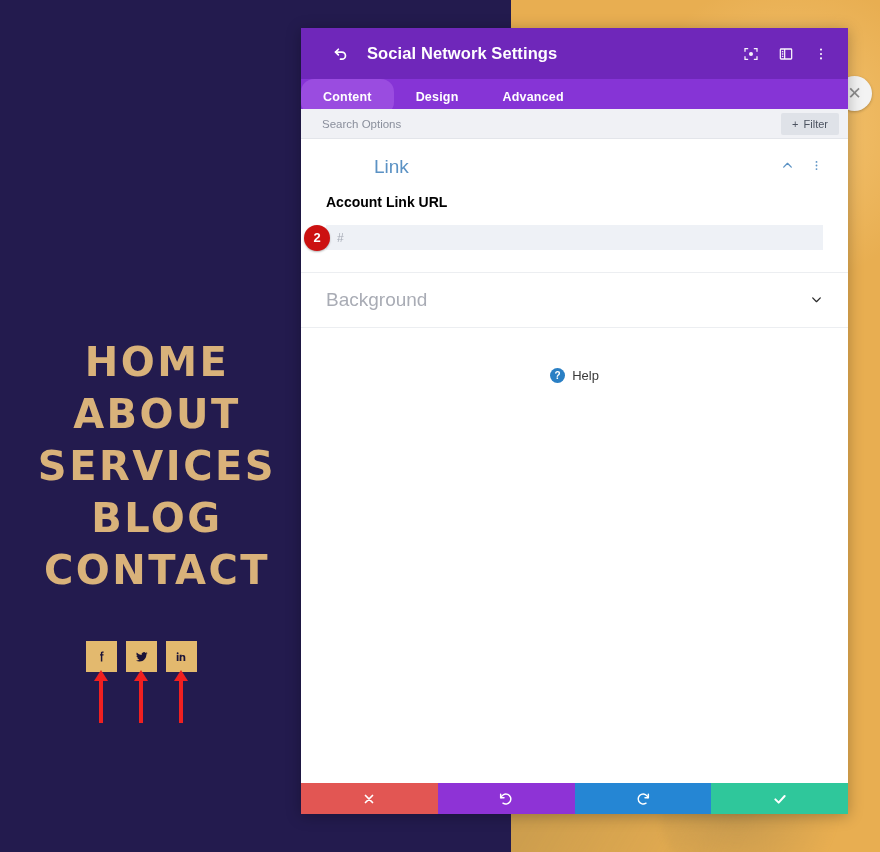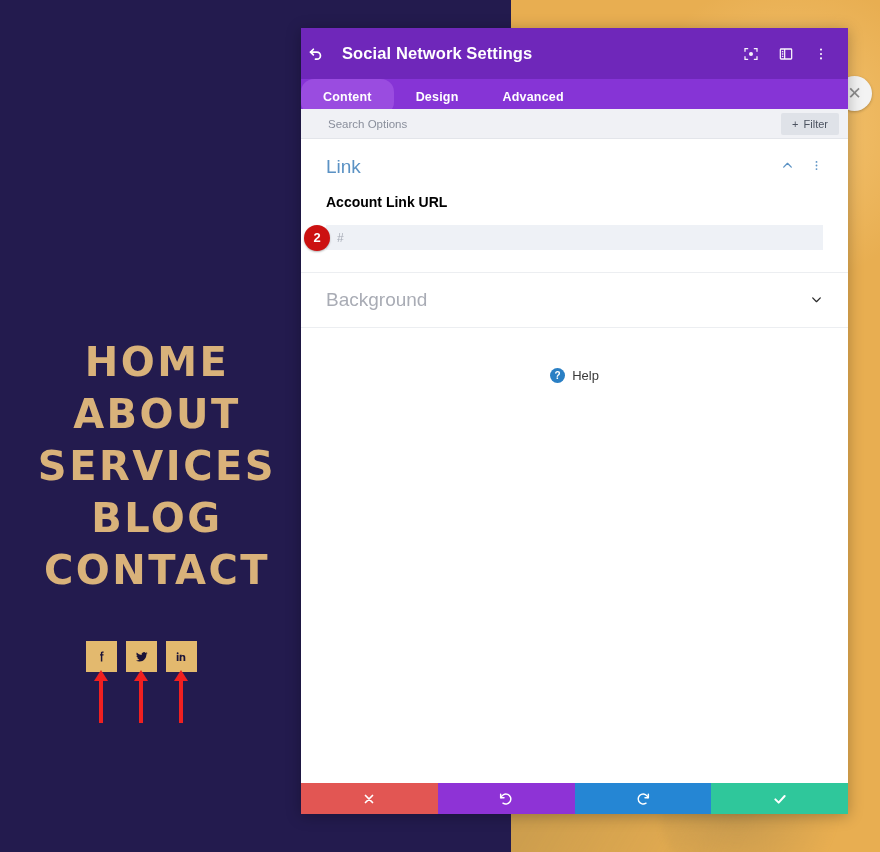--- a/index.html
+++ b/index.html
@@ -117,21 +117,21 @@
     width: 547px; height: 786px;
     background: #ffffff;
     z-index: 5;
     display: flex; flex-direction: column;
     box-shadow: 0 2px 14px rgba(0,0,0,.28);
   }
   .modal-header {
     height: 51px;
     background: #6f27ba;
     display: flex; align-items: center;
-    padding: 0 18px 0 3px;
+    padding: 0 18px 0 28px;
     color: #fff;
     flex: none;
   }
   .back-icon {
     width: 22px; height: 22px;
     display: flex; align-items: center; justify-content: center;
     margin-right: 16px;
     color: #fff;
   }
   .modal-title {
@@ -164,21 +164,21 @@
     letter-spacing: .2px;
     border-radius: 13px;
   }
   .tab.active { background: #9a4ce0; }
 
   .search-row {
     height: 30px;
     background: #f0f1f5;
     border-bottom: 1px solid #e3e5ea;
     display: flex; align-items: center;
-    padding-left: 27px;
+    padding-left: 21px;
     flex: none;
     position: relative;
   }
   .search-input {
     border: 0; background: transparent; outline: none;
     font-family: "Liberation Sans", sans-serif;
     font-size: 11.5px;
     color: #7d8290;
     width: 300px;
   }
@@ -217,20 +217,21 @@
 
   .section-open { border-bottom: 1px solid #eceef1; padding: 0 25px 22px; }
   .section-open-head {
     height: 55px;
     display: flex; align-items: center;
   }
   .section-open-head .acc-title {
     flex: 1;
     font-size: 19px;
     color: #5b92c4;
+    margin-left: 48px;
   }
   .sec-tools { display: flex; align-items: center; gap: 16px; color: #5b92c4; }
 
   .field-label {
     font-size: 14px;
     font-weight: bold;
     color: #000000;
     margin-bottom: 15px;
   }
   .field-wrap { position: relative; }

